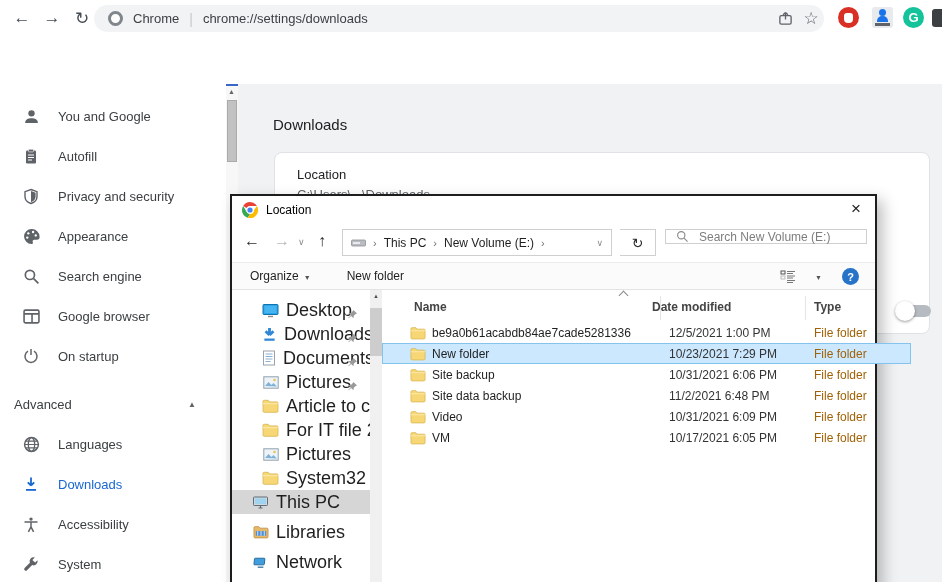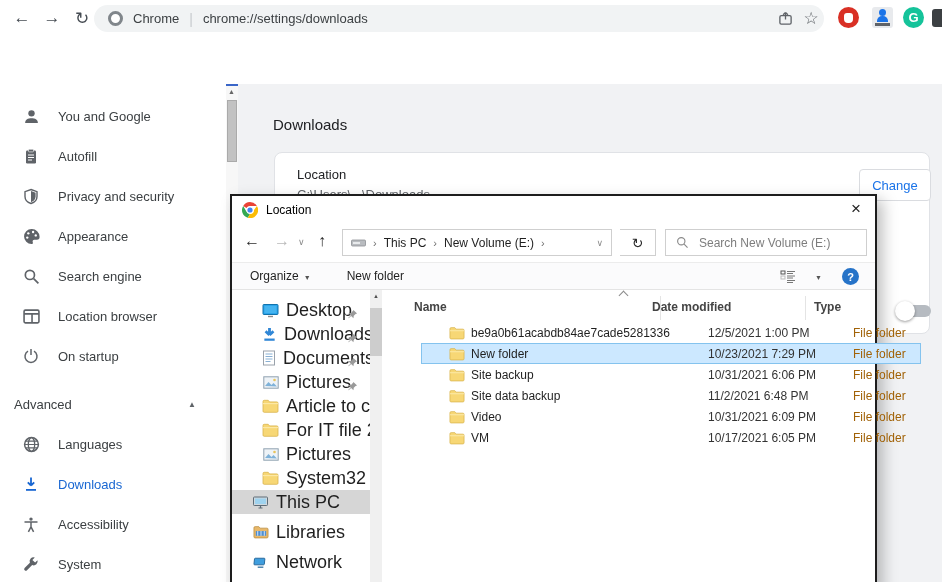--- a/index.html
+++ b/index.html
@@ -84,21 +84,21 @@
   .dlg-arrow.disabled { color:#b9b9b9; }
   .dlg-chev { font-size:9px; color:#8a8a8a; }
   #addr-bar { left:84px; top:5px; width:296px; height:27px; border:1px solid #cfcfcf; background:#fff;
     display:flex; align-items:center; font-size:12px; color:#1f1f1f; }
   #addr-bar .seg-sep { color:#707070; margin:0 7px; font-size:11px; }
   #addr-bar .crumb { cursor:pointer; }
   #addr-drive-icon { margin-left:8px; }
   #addr-dd { margin-left:auto; margin-right:8px; }
   #refresh-btn { left:388px; top:5px; width:36px; height:27px; border:1px solid #cfcfcf; border-left:none;
     display:flex; align-items:center; justify-content:center; font-size:14px; color:#2b2b2b; cursor:pointer; }
-  #dlg-search { left:433px; top:5px; width:202px; height:27px; border:1px solid #cfcfcf; background:#fff;
+  #dlg-search { left:433px; top:5px; width:202px; height:15px; border:1px solid #cfcfcf; background:#fff;
     display:flex; align-items:center; }
   #dlg-search .ph { color:#7d7d7d; font-size:12px; margin-left:10px; }
   #dlg-search .icon { margin-left:10px; }
 
   #dlg-toolbar { left:0; top:66px; width:643px; height:28px; background:#fbfbfc; border-top:1px solid #ececec;
     border-bottom:1px solid #e4e4e4; display:flex; align-items:center; font-size:12px; color:#1f1f1f; }
   #organize-btn { margin-left:18px; cursor:pointer; }
   #organize-btn .dd, #view-dd { font-size:7px; color:#555; margin-left:5px; }
   #newfolder-btn { margin-left:36px; cursor:pointer; }
   #view-btn { position:absolute; left:548px; cursor:pointer; }
@@ -119,21 +119,21 @@
   #tree-scrollbar .arr { position:absolute; top:3px; left:3px; font-size:6px; color:#505050; }
   #tree-scrollbar .thumb { position:absolute; top:18px; left:0; width:12px; height:48px; background:#cdcdcd; }
 
   #dlg-list { left:150px; top:94px; width:493px; height:301px; background:#fff; }
   #list-header { position:absolute; left:0; top:6px; width:493px; height:24px; font-size:12px; color:#444; }
   #list-header .col { position:absolute; top:4px;font-weight:bold; }
   #col-name { left:32px; } #col-date { left:270px; } #col-type { left:432px; }
   .col-sep { position:absolute; top:0; width:1px; height:24px; background:#e4e4e4; }
   #sort-caret { position:absolute; left:238px; top:-4px; width:7px; height:7px; border-left:1px solid #8a8a8a;
     border-top:1px solid #8a8a8a; transform:rotate(45deg); }
-  #file-rows { position:absolute; left:10px; top:32px; width:529px;padding-left:29px; }
+  #file-rows { position:absolute; left:0; top:32px; width:529px; }
   .file-row { position:relative; height:21px; display:flex; align-items:center; font-size:12px; color:#1f1f1f; cursor:pointer; }
   .file-row .icon { position:absolute; left:28px; width:16px; height:14px; }
   .file-row .f-name { position:absolute; left:50px; white-space:nowrap; }
   .file-row .f-date { position:absolute; left:287px; color:#333; }
   .file-row .f-type { position:absolute; left:432px; color:#a16207; }
   .file-row.selected { background:#cce8ff; outline:1px solid #84c3ee; outline-offset:-1px; }
 </style>
 </head>
 <body>
 
@@ -235,21 +235,21 @@
           </span>
           <span class="lbl">Search engine</span>
         </div>
         <div class="side-item">
           <span class="icon ">
             <svg width="17" height="15" viewBox="0 0 16 14">
               <rect x="1" y="1" width="14" height="12" rx="1.2" fill="none" stroke="#5f6368" stroke-width="1.5"></rect>
               <path d="M1 4.5h14M8.5 4.5V13" stroke="#5f6368" stroke-width="1.5"></path>
             </svg>
           </span>
-          <span class="lbl">Location browser</span>
+          <span class="lbl">Google browser</span>
         </div>
         <div class="side-item">
           <span class="icon ">
             <svg width="16" height="16" viewBox="0 0 16 16">
               <path d="M5 3.2a6 6 0 106 0" fill="none" stroke="#5f6368" stroke-width="1.5"></path>
               <path d="M8 1v6" stroke="#5f6368" stroke-width="1.5"></path>
             </svg>
           </span>
           <span class="lbl">On startup</span>
         </div>
@@ -301,21 +301,20 @@
   <div id="page-scrollbar" class="abs">
     <span class="arr">▲</span>
     <span class="thumb"></span>
   </div>
 
   <div id="content" class="abs">
     <div id="page-heading" class="abs">Downloads</div>
     <div id="location-card" class="abs">
       <div id="location-label" class="abs">Location</div>
       <div id="location-path" class="abs">C:\Users\...\Downloads</div>
-      <div id="change-btn" class="abs">Change</div>
       <div id="save-toggle" class="abs">
         <span class="track"></span>
           <span class="knob"></span>
       </div>
     </div>
   </div>
 
   <div id="dialog" class="abs">
     <div id="dlg-titlebar" class="abs">
       <span id="dlg-chrome-icon" class="icon">

